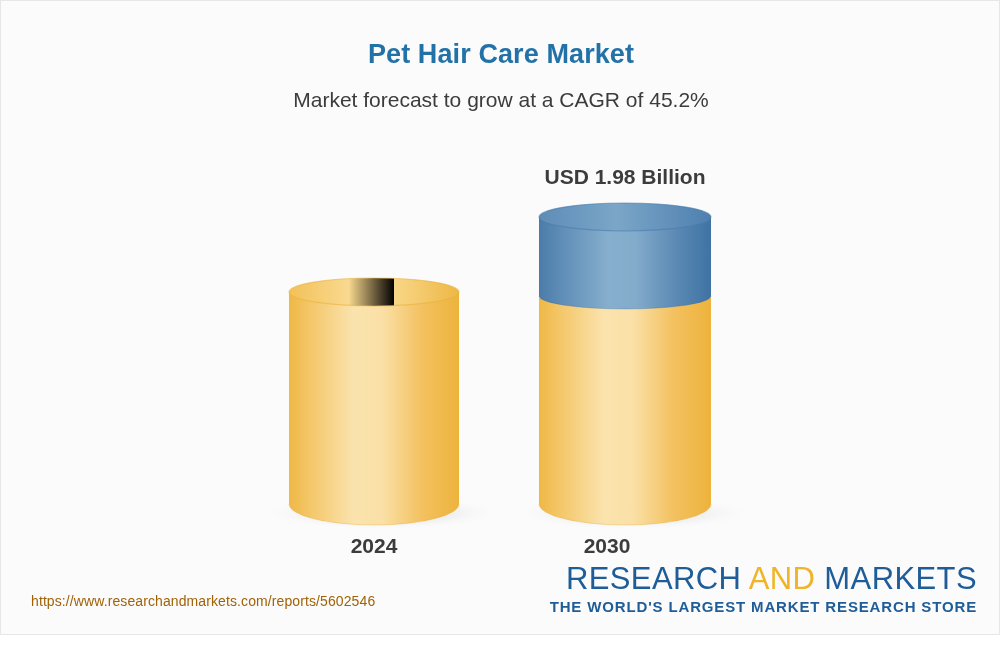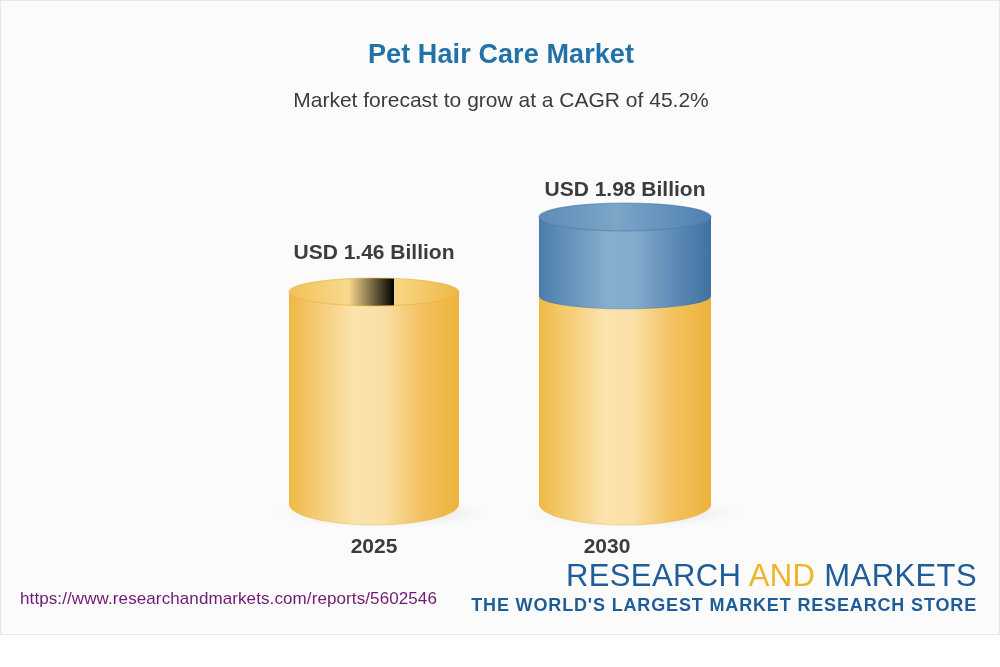--- a/index.html
+++ b/index.html
@@ -58,24 +58,24 @@
   .cat-label {
     position: absolute;
     text-align: center;
     font-size: 21px;
     font-weight: bold;
     color: #3c3c3c;
     white-space: nowrap;
   }
   .footer-url {
     position: absolute;
-    left: 19px;
+    left: 30px;
     bottom: 25px;
-    font-size: 17px;
-    color: #701a75;
+    font-size: 14px;
+    color: #a16207;
     letter-spacing: 0.1px;
   }
   .logo {
     position: absolute;
     right: 22px;
     bottom: 20px;
     text-align: right;
     line-height: 1;
   }
   .logo-main {
@@ -83,21 +83,21 @@
     font-weight: normal;
     letter-spacing: 0.4px;
     color: #1f5d99;
     white-space: nowrap;
   }
   .logo-and {
     color: #f0b429;
   }
   .logo-tag {
     margin-top: 5px;
-    font-size: 18px;
+    font-size: 15px;
     font-weight: bold;
     letter-spacing: 0.85px;
     color: #1f5d99;
     white-space: nowrap;
   }
 </style>
 </head>
 <body>
 
 <div class="canvas">
@@ -162,24 +162,23 @@
 
       <path d="M538,216 L538,295 A86,13 0 0 0 710,295 L710,216 Z" fill="url(#gradBlueBody)"></path>
 
       <path d="M538,295 A86,13 0 0 0 710,295" fill="none" stroke="#3b6d9c" stroke-opacity="0.30" stroke-width="1"></path>
 
       <ellipse cx="624" cy="216" rx="86" ry="14" fill="url(#gradBlueTop)"></ellipse>
       <ellipse cx="624" cy="216" rx="86" ry="14" fill="none" stroke="#4a7dad" stroke-opacity="0.6" stroke-width="1.1"></ellipse>
     </g>
   </svg>
 
-  <div class="value-label" style="left:263px; top:239px; width:220px;">USD 1.46 Billion</div>
-  <div class="value-label" style="left:514px; top:176px; width:220px;">USD 1.98 Billion</div>
+  <div class="value-label" style="left:514px; top:164px; width:220px;">USD 1.98 Billion</div>
 
-  <div class="cat-label" style="left:283px; top:533px; width:180px;">2025</div>
+  <div class="cat-label" style="left:283px; top:533px; width:180px;">2024</div>
   <div class="cat-label" style="left:516px; top:533px; width:180px;">2030</div>
 
   <div class="footer-url">https://www.researchandmarkets.com/reports/5602546</div>
 
   <div class="logo">
     <div class="logo-main"><span>RESEARCH </span><span class="logo-and">AND</span><span> MARKETS</span></div>
     <div class="logo-tag">THE WORLD'S LARGEST MARKET RESEARCH STORE</div>
   </div>
 
 </div>

